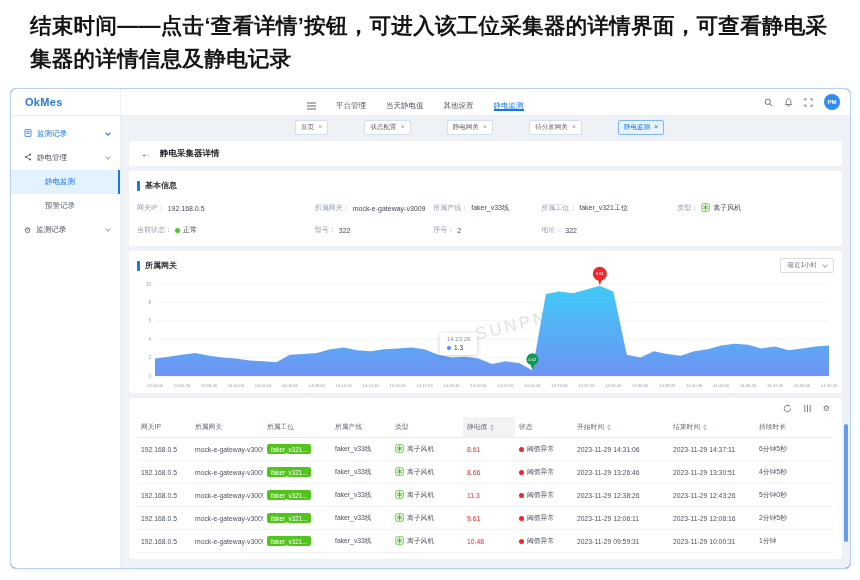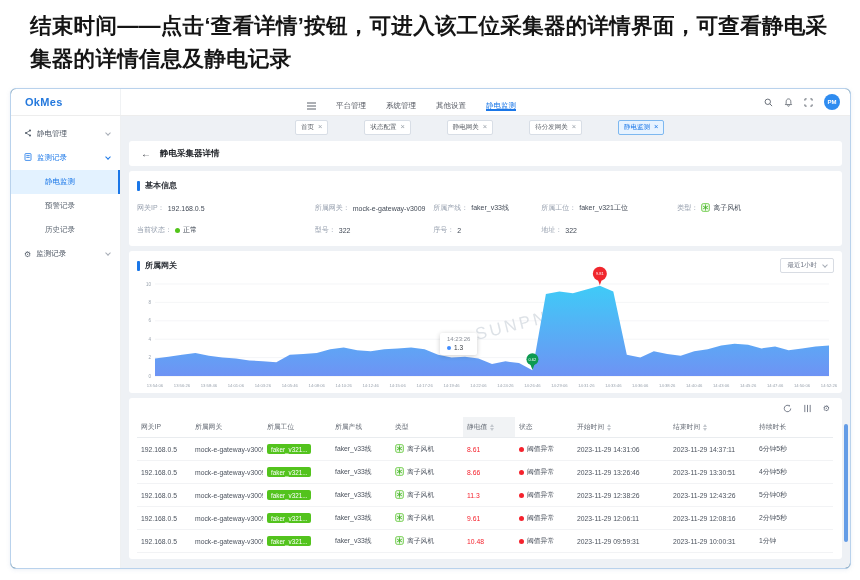--- a/index.html
+++ b/index.html
@@ -109,21 +109,21 @@
         <svg width="9" height="8" viewBox="0 0 9 8">
             <g stroke="#5a616b" stroke-width="1">
               <line x1="0" y1="1" x2="9" y2="1"></line>
               <line x1="0" y1="4" x2="9" y2="4"></line>
               <line x1="0" y1="7" x2="9" y2="7"></line>
             </g>
           </svg>
       </span>
 
     <div class="nav-item">平台管理</div>
-        <div class="nav-item">系统管理</div>
+        <div class="nav-item">当天静电值</div>
         <div class="nav-item">其他设置</div>
         <div class="nav-item active">静电监测</div>
       </div>
     <div class="header-icons">
       <span class="hicon">
         <svg width="9" height="9" viewBox="0 0 10 10">
             <circle cx="4.2" cy="4.2" r="3" fill="none" stroke="#5a616b" stroke-width="1"></circle>
             <line x1="6.5" y1="6.5" x2="9" y2="9" stroke="#5a616b" stroke-width="1"></line>
           </svg>
       </span>
@@ -142,45 +142,44 @@
               <path d="M3 9 H1 V7"></path>
             </g>
           </svg>
       </span>
       <span class="avatar">PM</span>
     </div>
   </div>
 
   <div class="app-body">
     <div class="sidebar">
+        <div class="side-group blue">
+          <span><svg width="8" height="8" viewBox="0 0 8 8">
+              <rect x="1" y="0.6" width="6" height="6.8" rx="0.6" fill="none" stroke="#1a77e8" stroke-width="0.8"></rect>
+              <line x1="2.3" y1="2.6" x2="5.7" y2="2.6" stroke="#1a77e8" stroke-width="0.8"></line>
+              <line x1="2.3" y1="4.4" x2="5.7" y2="4.4" stroke="#1a77e8" stroke-width="0.8"></line>
+            </svg></span>
+          <span class="lb">监测记录</span>
+          <i class="chev"></i>
+        </div>
         <div class="side-group">
           <span><svg width="8" height="8" viewBox="0 0 8 8">
               <g fill="none" stroke="#5b6470" stroke-width="0.8">
                 <line x1="2" y1="4" x2="6" y2="1.5"></line>
                 <line x1="2" y1="4" x2="6" y2="6.5"></line>
               </g>
               <circle cx="2" cy="4" r="1.1" fill="#5b6470"></circle>
               <circle cx="6" cy="1.5" r="1.1" fill="#5b6470"></circle>
               <circle cx="6" cy="6.5" r="1.1" fill="#5b6470"></circle>
             </svg></span>
           <span class="lb">静电管理</span>
           <i class="chev"></i>
         </div>
-        <div class="side-group blue">
-          <span><svg width="8" height="8" viewBox="0 0 8 8">
-              <rect x="1" y="0.6" width="6" height="6.8" rx="0.6" fill="none" stroke="#1a77e8" stroke-width="0.8"></rect>
-              <line x1="2.3" y1="2.6" x2="5.7" y2="2.6" stroke="#1a77e8" stroke-width="0.8"></line>
-              <line x1="2.3" y1="4.4" x2="5.7" y2="4.4" stroke="#1a77e8" stroke-width="0.8"></line>
-            </svg></span>
-          <span class="lb">监测记录</span>
-          <i class="chev"></i>
-        </div>
         <div class="side-child active">静电监测</div>
         <div class="side-child">预警记录</div>
-        <div class="side-child">历史记录</div>
         <div class="side-group">
           <span><span style="font-size:8px;color:#5b6470;line-height:1">⚙</span></span>
           <span class="lb">监测记录</span>
           <i class="chev"></i>
         </div>
       </div>
 
     <div class="main">
       <div class="tabsbar">
           <div class="chip">

